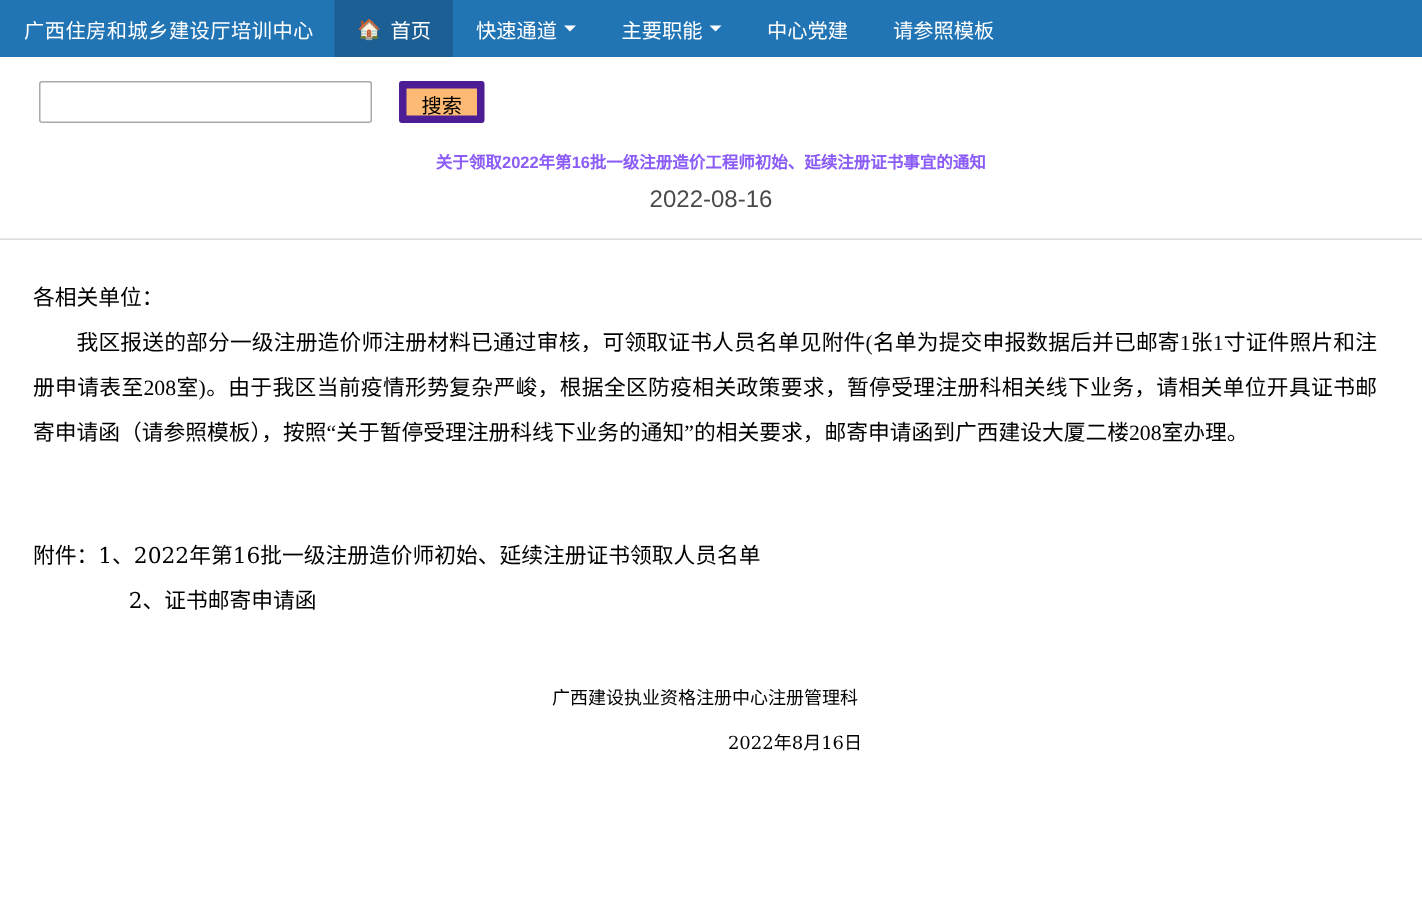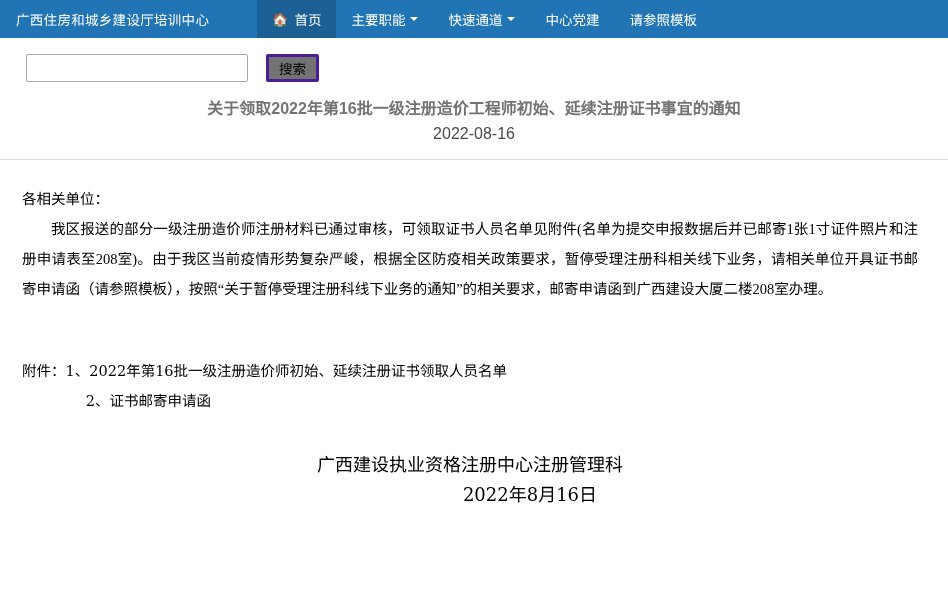--- a/index.html
+++ b/index.html
@@ -17,21 +17,20 @@
     overflow: hidden;
   }
 
   
   .navbar {
     height: 38px;
     background: #2275b5;
     display: flex;
     align-items: stretch;
     color: #ffffff;
-    gap: 34px;
   }
   .brand {
     display: flex;
     align-items: center;
     padding: 0 14px 0 16px;
     font-size: 13.5px;
     white-space: nowrap;
     letter-spacing: 0.3px;
   }
   .nav-items {
@@ -82,38 +81,38 @@
     font-family: "Liberation Sans", sans-serif;
     background: #ffffff;
     color: #000;
     outline: none;
   }
   .search-button {
     margin-left: 18px;
     height: 28px;
     min-width: 50px;
     padding: 0 10px;
-    background: #737373;
-    border: 3px solid #4c1d95;
+    background: #fdba74;
+    border: 5px solid #4c1d95;
     border-radius: 2px;
     font-size: 13.5px;
     font-family: "Liberation Sans", sans-serif;
     color: #000;
     cursor: pointer;
   }
 
   
   .article-head {
     text-align: center;
     padding: 2px 40px 0 40px;
   }
   .article-title {
-    font-size: 16px;
+    font-size: 11px;
     font-weight: bold;
-    color: #737373;
+    color: #8b5cf6;
     line-height: 22px;
   }
   .article-date {
     font-size: 16px;
     color: #4a4a4a;
     margin-top: 5px;
   }
   .divider {
     border-top: 1px solid #dcdcdc;
     margin: 16px 0 0 0;
@@ -144,42 +143,42 @@
     line-height: 30px;
   }
   .attach-line-2 {
     padding-left: 4.4em;
   }
 
   .footer {
     margin-top: 34px;
     text-align: center;
     font-family: "DejaVu Serif", "Liberation Serif", serif;
-    font-size: 18px;
+    font-size: 12px;
     line-height: 30px;
   }
   .footer .sign { display: block; }
   .footer .date { display: block; padding-left: 120px; }
 </style>
 </head>
 <body>
 
 <div class="navbar">
   <div class="brand">广西住房和城乡建设厅培训中心</div>
   <div class="nav-items">
     <div class="nav-item active">
       <span class="home-icon">🏠</span>
       <span>首页</span>
     </div>
     <div class="nav-item">
+      <span>快速通道</span>
+      <span class="caret"></span>
+    </div>
+    <div class="nav-item">
       <span>主要职能</span>
-      <span class="caret"></span>
-    </div>
-    <div class="nav-item">
-      <span>快速通道</span>
       <span class="caret"></span>
     </div>
     <div class="nav-item">
       <span>中心党建</span>
     </div>
     <div class="nav-item">
       <span>请参照模板</span>
     </div>
   </div>
 </div>

